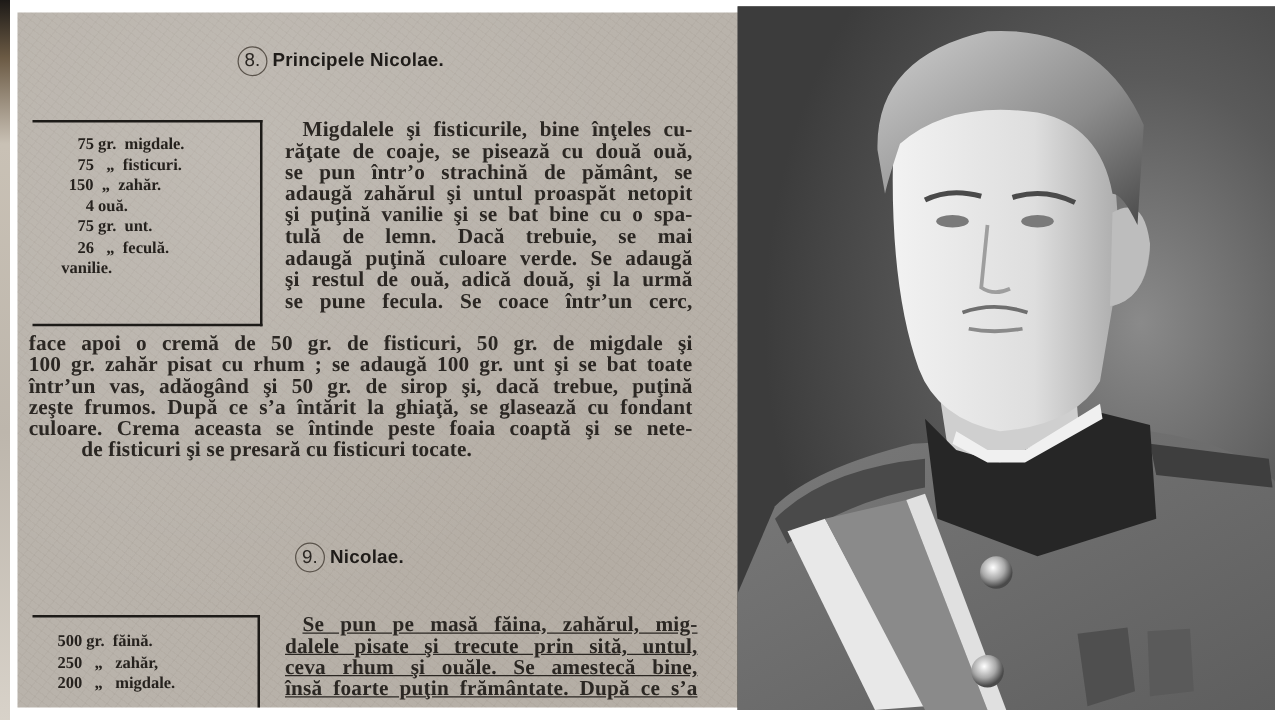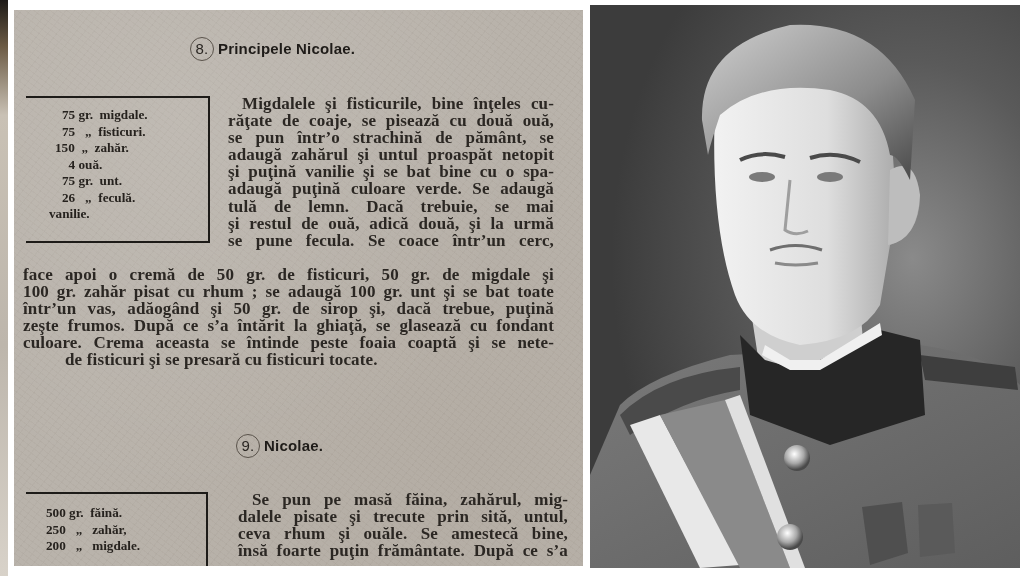--- a/index.html
+++ b/index.html
@@ -9,20 +9,21 @@
   .page {
     position:absolute; left:14px; top:10px; width:569px; height:556px;
     background:
       radial-gradient(ellipse at 30% 20%, rgba(255,255,255,0.10), transparent 60%),
       radial-gradient(ellipse at 80% 80%, rgba(120,100,80,0.08), transparent 60%),
       repeating-linear-gradient(37deg, rgba(110,95,80,0.05) 0 1px, transparent 1px 5px),
       repeating-linear-gradient(-52deg, rgba(90,80,70,0.04) 0 1px, transparent 1px 7px),
       #b9b3ab;
     color:#2a2622;
     overflow:hidden;
+    padding-left:16px;
   }
   .spine-edge {
     position:absolute; left:0; top:0; width:8px; height:576px;
     background:linear-gradient(180deg,#1d1a17 0%, #6b5a44 8%, #c9c1b5 20%, #bdb6ac 60%, #d8d2c9 100%);
   }
   .heading {
     position:absolute; font-family:"Liberation Sans", sans-serif; font-weight:bold;
     font-size:15px; color:#1f1c19; letter-spacing:0.2px; white-space:nowrap;
   }
   .heading .num {
@@ -53,38 +54,38 @@
 <body>
 
 <div class="spine-edge"></div>
 
 <div class="page">
 
   <div class="heading" style="left:176px; top:27px;">
     <span class="num">8.</span><span>Principele Nicolae.</span>
   </div>
 
-  <div class="ingr-box" style="left:12px; top:86px; width:184px; height:147px; padding:9px 0 0 23px;">
+  <div class="ingr-box" style="left:12px; top:86px; width:184px; height:165px; padding:9px 0 0 23px;">
     <div class="ingr-line" style="padding-left:13px">75 gr.  migdale.</div>
     <div class="ingr-line" style="padding-left:13px">75   „  fisticuri.</div>
     <div class="ingr-line" style="padding-left:6px">150  „  zahăr.</div>
     <div class="ingr-line" style="padding-left:13px">  4 ouă.</div>
     <div class="ingr-line" style="padding-left:13px">75 gr.  unt.</div>
     <div class="ingr-line" style="padding-left:13px">26   „  feculă.</div>
     <div class="ingr-line" style="padding-left:0">vanilie.</div>
   </div>
 
   <div class="para" style="left:214px; top:85px; width:326px;">
     <span class="ln" style="padding-left:14px">Migdalele şi fisticurile, bine  înţeles cu-</span>
     <span class="ln">răţate de coaje, se pisează cu două ouă,</span>
     <span class="ln">se pun într’o  strachină  de  pământ,  se</span>
     <span class="ln">adaugă  zahărul şi untul proaspăt  netopit</span>
     <span class="ln">şi puţină vanilie şi se bat bine cu o spa-</span>
+    <span class="ln">tulă  de  lemn.  Dacă  trebuie,  se  mai</span>
     <span class="ln">adaugă puţină  culoare  verde.  Se  adaugă</span>
-    <span class="ln">tulă  de  lemn.  Dacă  trebuie,  se  mai</span>
     <span class="ln">şi restul de ouă,  adică două, şi la urmă</span>
     <span class="ln">se  pune  fecula.  Se coace  într’un  cerc,</span>
   </div>
 
   <div class="para" style="left:9px; top:256px; width:531px;">
     <span class="ln">face apoi o cremă de 50  gr.  de  fisticuri, 50 gr.  de  migdale  şi</span>
     <span class="ln">100 gr. zahăr pisat cu rhum ; se adaugă 100 gr. unt şi se bat toate</span>
     <span class="ln">într’un vas, adăogând şi 50 gr. de sirop  şi,  dacă  trebue,  puţină</span>
     <span class="ln">zeşte frumos. După ce s’a întărit la ghiaţă, se glasează cu fondant</span>
     <span class="ln">culoare. Crema aceasta  se întinde  peste  foaia  coaptă şi se nete-</span>
@@ -94,21 +95,21 @@
   <div class="heading" style="left:222px; top:424px;">
     <span class="num">9.</span><span>Nicolae.</span>
   </div>
 
   <div class="ingr-box" style="left:12px; top:482px; width:182px; height:90px; padding:11px 0 0 20px; border-bottom:none;">
     <div class="ingr-line">500 gr.  făină.</div>
     <div class="ingr-line">250   „   zahăr,</div>
     <div class="ingr-line">200   „   migdale.</div>
   </div>
 
-  <div class="para" style="left:224px; top:481px; width:330px;">
+  <div class="para" style="left:214px; top:481px; width:330px;text-decoration:underline;">
     <span class="ln" style="padding-left:14px">Se pun  pe  masă  făina,  zahărul,  mig-</span>
     <span class="ln">dalele  pisate  şi  trecute  prin  sită,  untul,</span>
     <span class="ln">ceva  rhum  şi  ouăle.  Se  amestecă bine,</span>
     <span class="ln">însă foarte  puţin frământate.  După ce s’a</span>
   </div>
 </div>
 
 <div class="photo">
   <svg width="430" height="563" viewBox="0 0 430 563" xmlns="http://www.w3.org/2000/svg">
     <defs>

